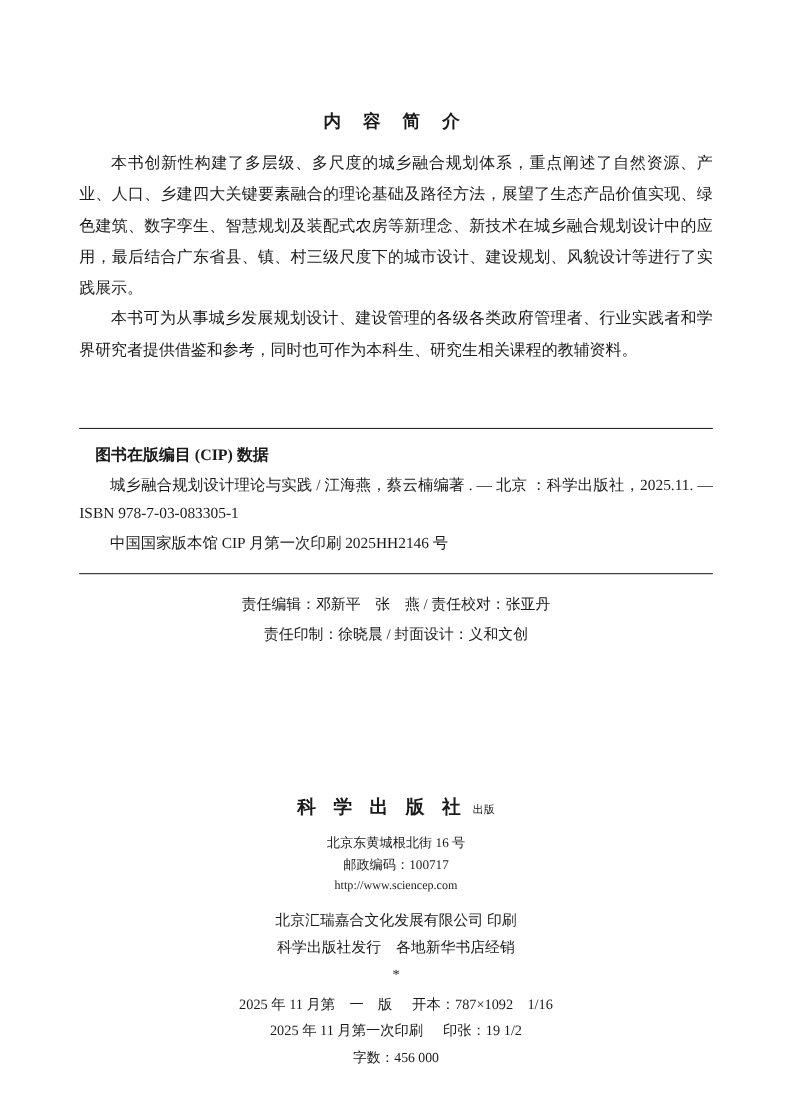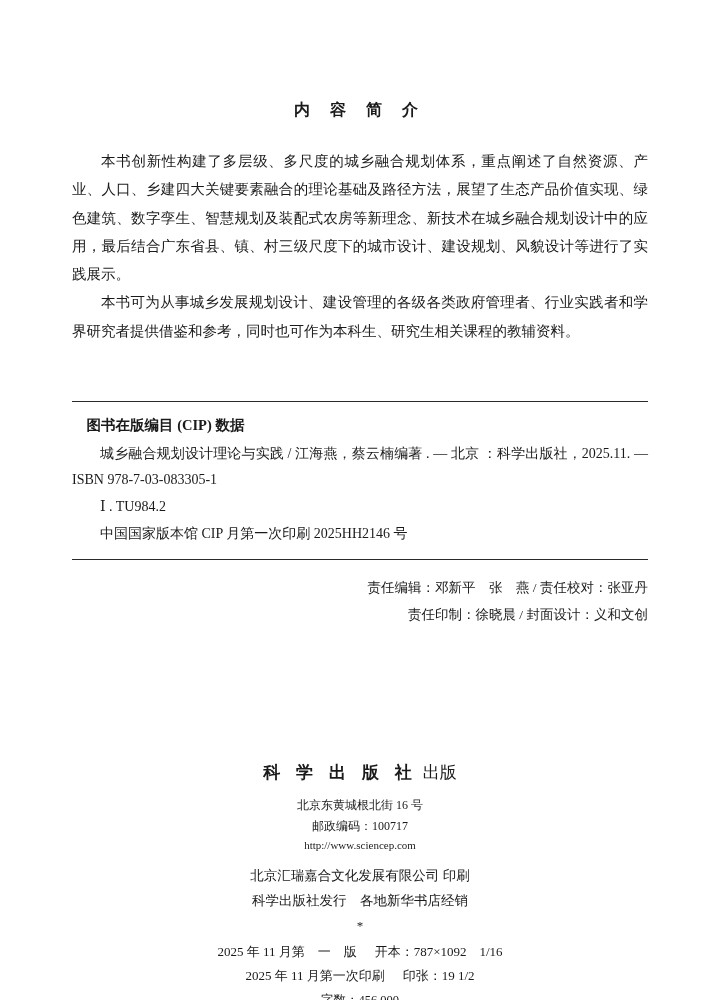--- a/index.html
+++ b/index.html
@@ -23,21 +23,21 @@
     position: relative;
   }
 
   
   .abstract-title {
     text-align: center;
     font-size: 16px;
     font-weight: bold;
     letter-spacing: 8px;
     margin-top: 100px;
-    margin-bottom: 26px;
+    margin-bottom: 14px;
   }
   .abstract-para {
     font-size: 14.5px;
     line-height: 1.95;
     text-align: justify;
     text-justify: inter-ideograph;
     text-indent: 2em;
     margin: 0;
   }
 
@@ -62,21 +62,21 @@
   .cip-line {
     font-size: 14px;
     line-height: 1.9;
     margin: 0;
     text-align: justify;
   }
   .cip-indent1 { text-indent: 2em; }
 
   .credits {
     margin-top: 14px;
-    text-align: right;
+    text-align: center;
     font-size: 13.5px;
     line-height: 2.0;
   }
   .credits-gap { display: inline-block; width: 18px; }
 
   
   .colophon {
     margin-top: 130px;
     text-align: center;
     font-size: 12.5px;
@@ -86,21 +86,21 @@
     font-size: 17px;
     margin-bottom: 8px;
   }
   .publisher-name {
     font-family: "DejaVu Serif", "Liberation Serif", serif;
     font-weight: bold;
     letter-spacing: 5px;
     font-size: 17px;
   }
   .publisher-suffix {
-    font-size: 17px;
+    font-size: 10px;
     margin-left: 6px;
   }
   .addr {
     font-size: 12px;
     line-height: 1.7;
   }
   .url {
     font-size: 11px;
     margin-bottom: 10px;
   }
@@ -132,21 +132,20 @@
     <div class="abstract-title">内 容 简 介</div>
     <p class="abstract-para">本书创新性构建了多层级、多尺度的城乡融合规划体系，重点阐述了自然资源、产业、人口、乡建四大关键要素融合的理论基础及路径方法，展望了生态产品价值实现、绿色建筑、数字孪生、智慧规划及装配式农房等新理念、新技术在城乡融合规划设计中的应用，最后结合广东省县、镇、村三级尺度下的城市设计、建设规划、风貌设计等进行了实践展示。</p>
     <p class="abstract-para">本书可为从事城乡发展规划设计、建设管理的各级各类政府管理者、行业实践者和学界研究者提供借鉴和参考，同时也可作为本科生、研究生相关课程的教辅资料。</p>
   </div>
 
   <div class="cip-block">
     <hr class="rule">
     <div class="cip-inner">
       <p class="cip-heading">图书在版编目 (CIP) 数据</p>
       <p class="cip-line cip-indent1">城乡融合规划设计理论与实践 / 江海燕，蔡云楠编著 . — 北京 ：科学出版社，2025.11. — ISBN 978-7-03-083305-1</p>
-      <p class="cip-line cip-indent1">Ⅰ . TU984.2</p>
       <p class="cip-line cip-indent1">中国国家版本馆 CIP 月第一次印刷 2025HH2146 号</p>
     </div>
     <hr class="rule">
 
     <div class="credits">
       <div class="credits-line">责任编辑：邓新平　张　燕 / 责任校对：张亚丹</div>
       <div class="credits-line">责任印制：徐晓晨 / 封面设计：义和文创</div>
     </div>
   </div>
 

